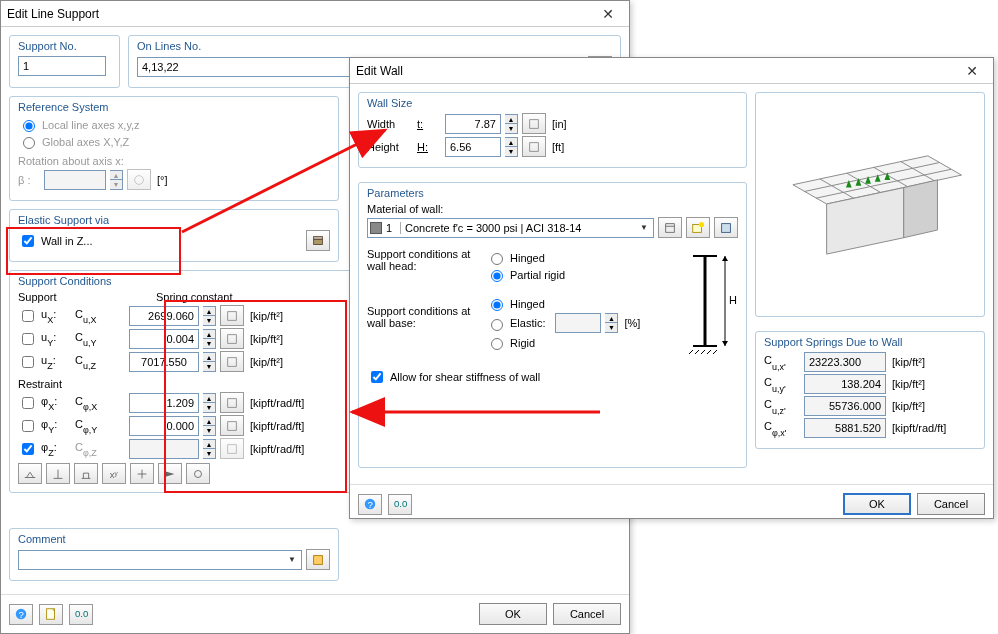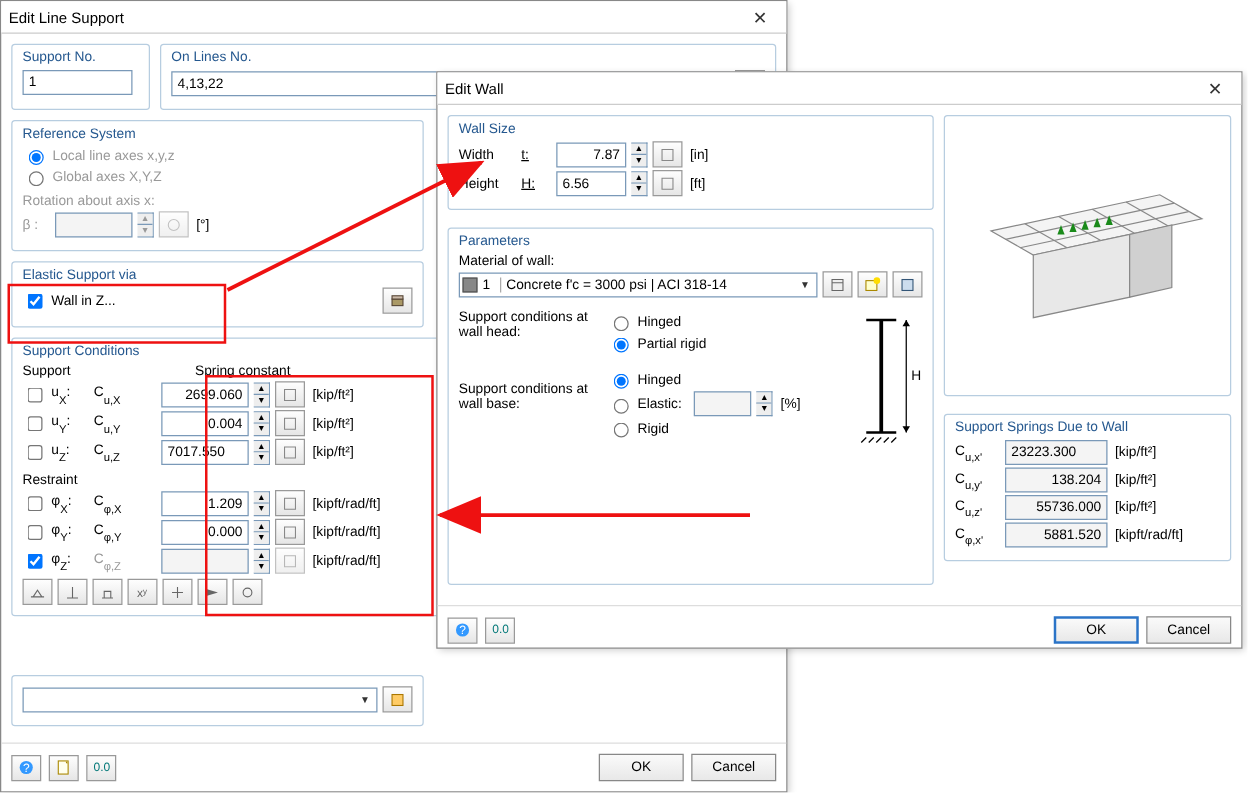--- a/index.html
+++ b/index.html
@@ -145,21 +145,21 @@
               <path d="M3 3h10v10h-10z" fill="none" stroke="#888"></path>
             </svg>
           </span>
         <span class="unit">[kip/ft²]</span>
       </div>
 
       <div class="row">
         <input type="checkbox" class="chk" style="">
         <span style="width:30px;">u<span class="subscript">Z</span>:</span>
         <span style="width:50px;">C<span class="subscript">u,Z</span></span>
-        <input class="txt" style="width: 70px; text-align: left;" value="7017.550">
+        <input class="txt" style="width: 70px; text-align: center;" value="7017.550">
         <div class="spin">
             <span>▲</span>
             <span>▼</span>
           </div>
         <span class="iconbtn">
             <svg viewBox="0 0 16 16">
               <path d="M3 3h10v10h-10z" fill="none" stroke="#888"></path>
             </svg>
           </span>
         <span class="unit">[kip/ft²]</span>
@@ -260,20 +260,21 @@
     <div style="position:absolute; left:367px; top:314px; display:flex; flex-direction:column; gap:40px;">
        <span class="iconbtn" style="width:18px;">
           <span>N</span>
         </span>
        <span class="iconbtn" style="width:18px; margin-top:70px;">
           <span>N</span>
         </span>
     </div>
 
     <div class="group" style="width:330px; position:absolute; bottom:44px; left:8px;">
+      <div class="group-title">Comment</div>
       <div class="row">
         <div class="combo" style="flex:1;">
             <span></span>
             <span class="arrow">▼</span>
           </div>
         <span class="iconbtn">
             <svg viewBox="0 0 16 16">
               <rect x="3" y="3" width="10" height="10" fill="#fc6" stroke="#a70"></rect>
             </svg>
           </span>
@@ -423,20 +424,24 @@
                 <line x1="16" y1="104" x2="12" y2="108"></line>
                 <line x1="22" y1="104" x2="18" y2="108"></line>
                 <line x1="28" y1="104" x2="24" y2="108"></line>
                 <line x1="34" y1="104" x2="30" y2="108"></line>
               </g>
             <line x1="42" y1="10" x2="42" y2="100" stroke="#000"></line>
             <path d="M42 10l-3 5h6z M42 100l-3 -5h6z" fill="#000"></path>
             <text x="46" y="58" font-size="10">H</text>
           </svg>
         </div>
+        <div class="row" style="margin-top:12px;">
+          <input type="checkbox" class="chk" checked="" style="">
+          <span>Allow for shear stiffness of wall</span>
+        </div>
       </div>
     </div>
 
     <div style="width:230px; display:flex; flex-direction:column; gap:6px;">
       <div class="group" style="height:225px; display:flex; align-items:center; justify-content:center;">
         <svg class="wall-illus" viewBox="0 0 220 150">
           <g stroke="#888" stroke-width="1" fill="#f4f4f4">
             <polygon points="30,55 170,25 205,45 65,75"></polygon>
             <line x1="58" y1="49" x2="93" y2="69"></line>
               <line x1="86" y1="43" x2="121" y2="63"></line>

